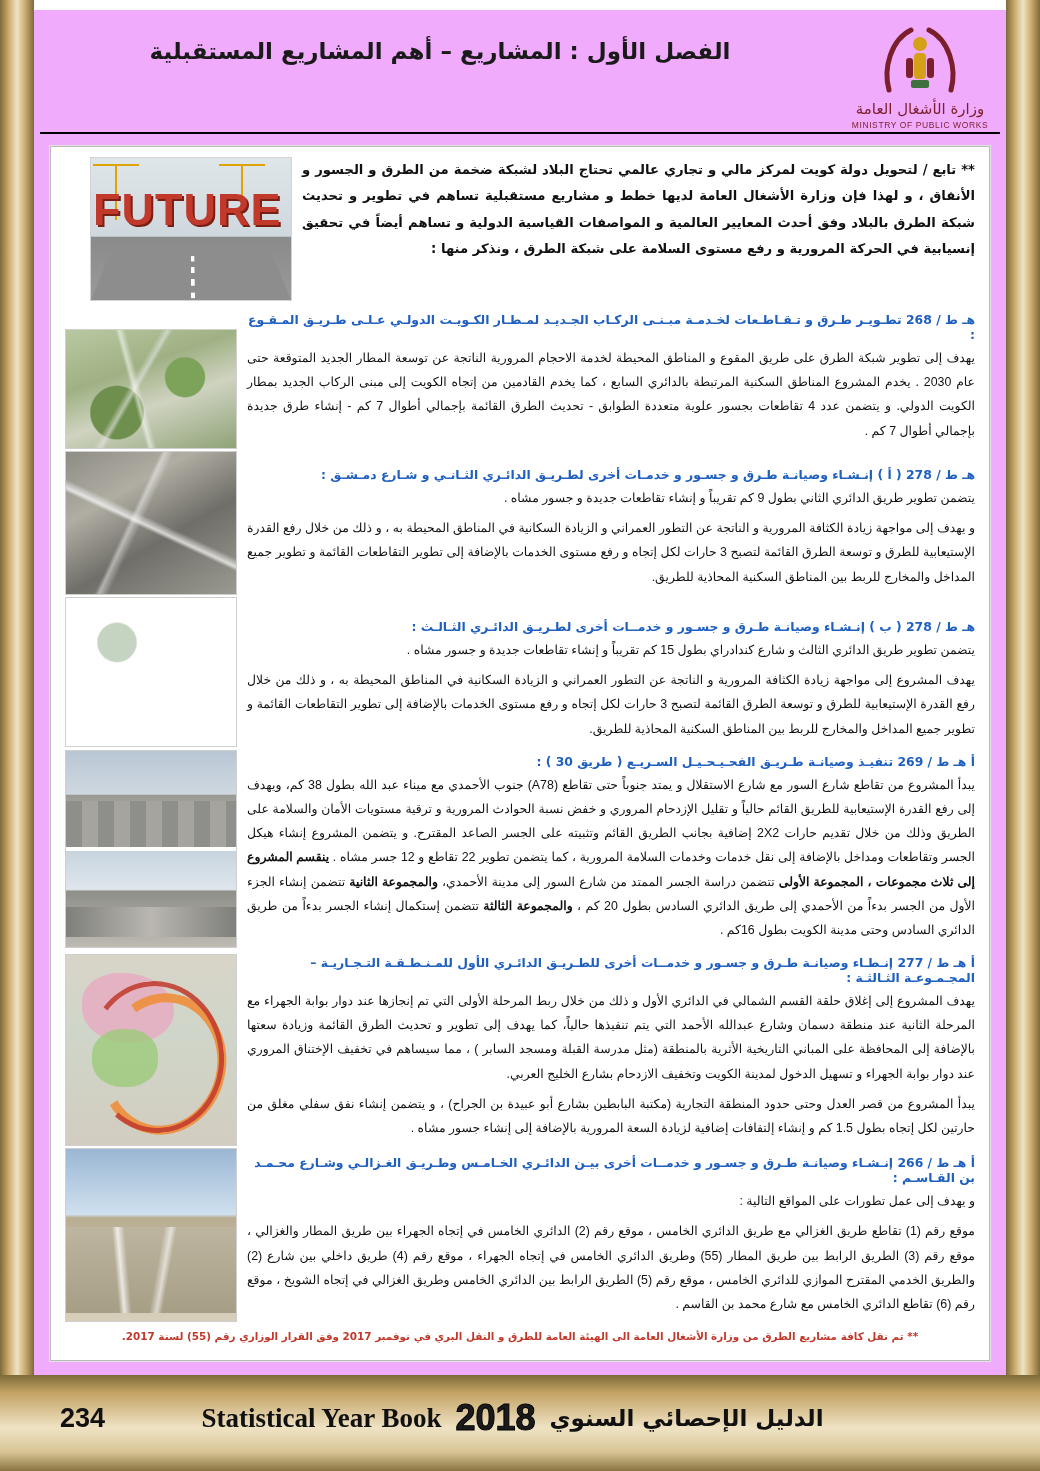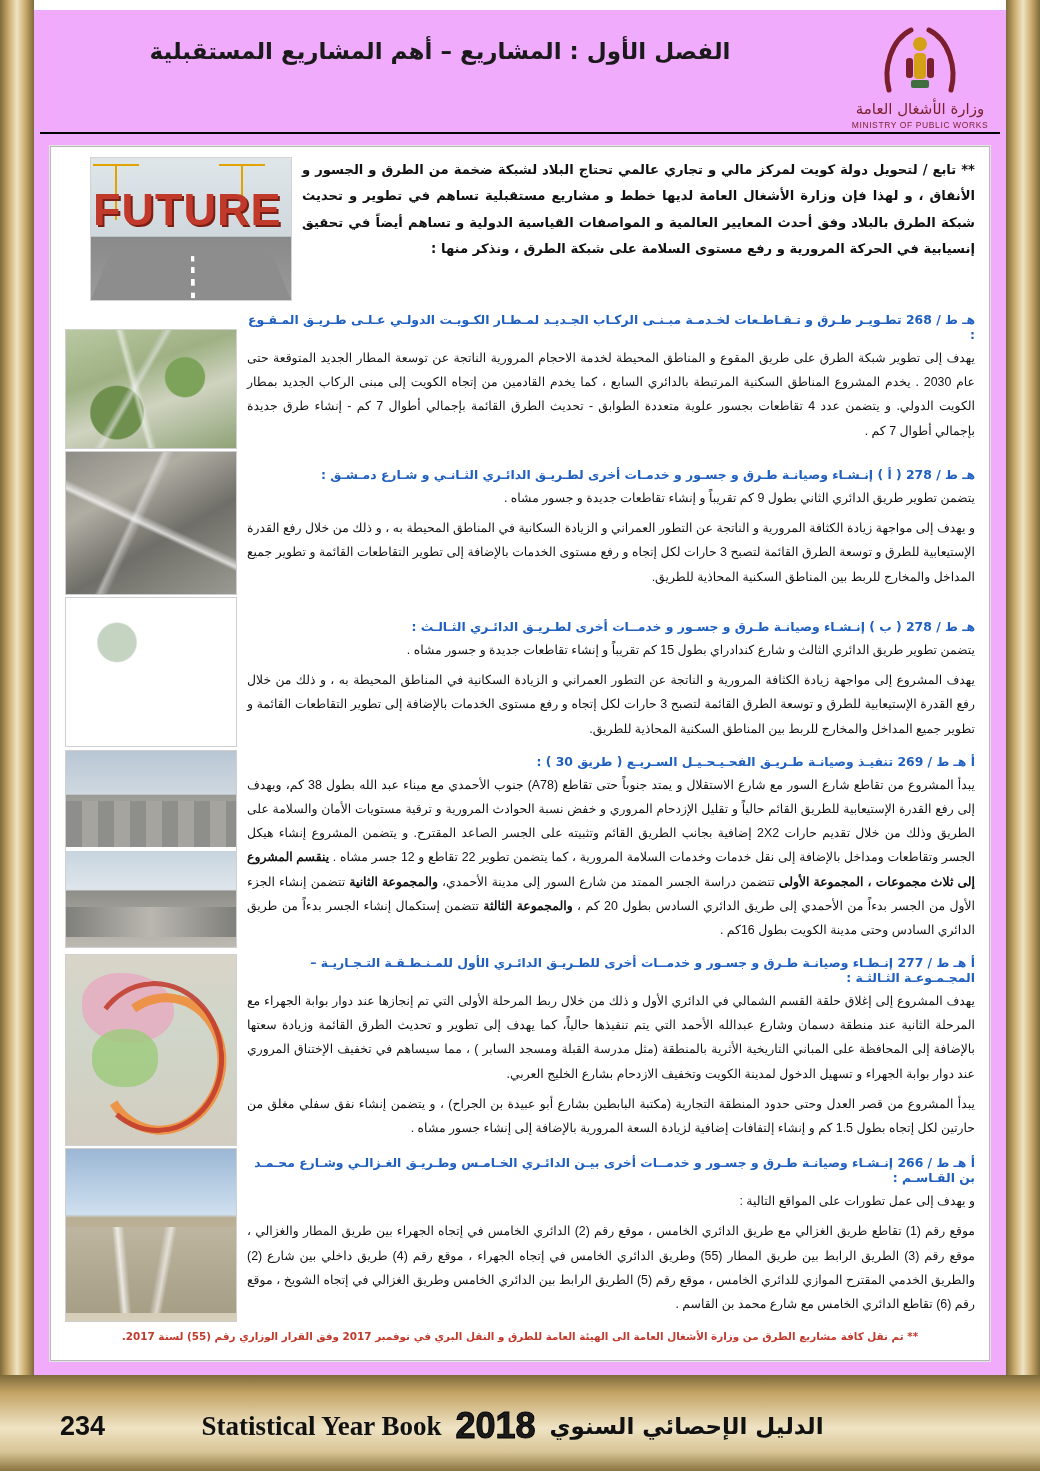--- a/index.html
+++ b/index.html
@@ -373,21 +373,21 @@
     font-weight: bold;
     font-size: 27px;
     color: #111;
   }
   .foot-year {
     font-family: "Liberation Sans", sans-serif;
     font-weight: bold;
     font-size: 36px;
     color: #1b1b1b;
     -webkit-text-stroke: 1px #000;
-    margin: 8px 10px;
+    margin: 0 10px;
   }
   .foot-ar {
     font-family: "DejaVu Sans", sans-serif;
     font-weight: bold;
     font-size: 23px;
     color: #111;
     letter-spacing: 1px;
     direction: rtl;
   }
   .foot-page {

